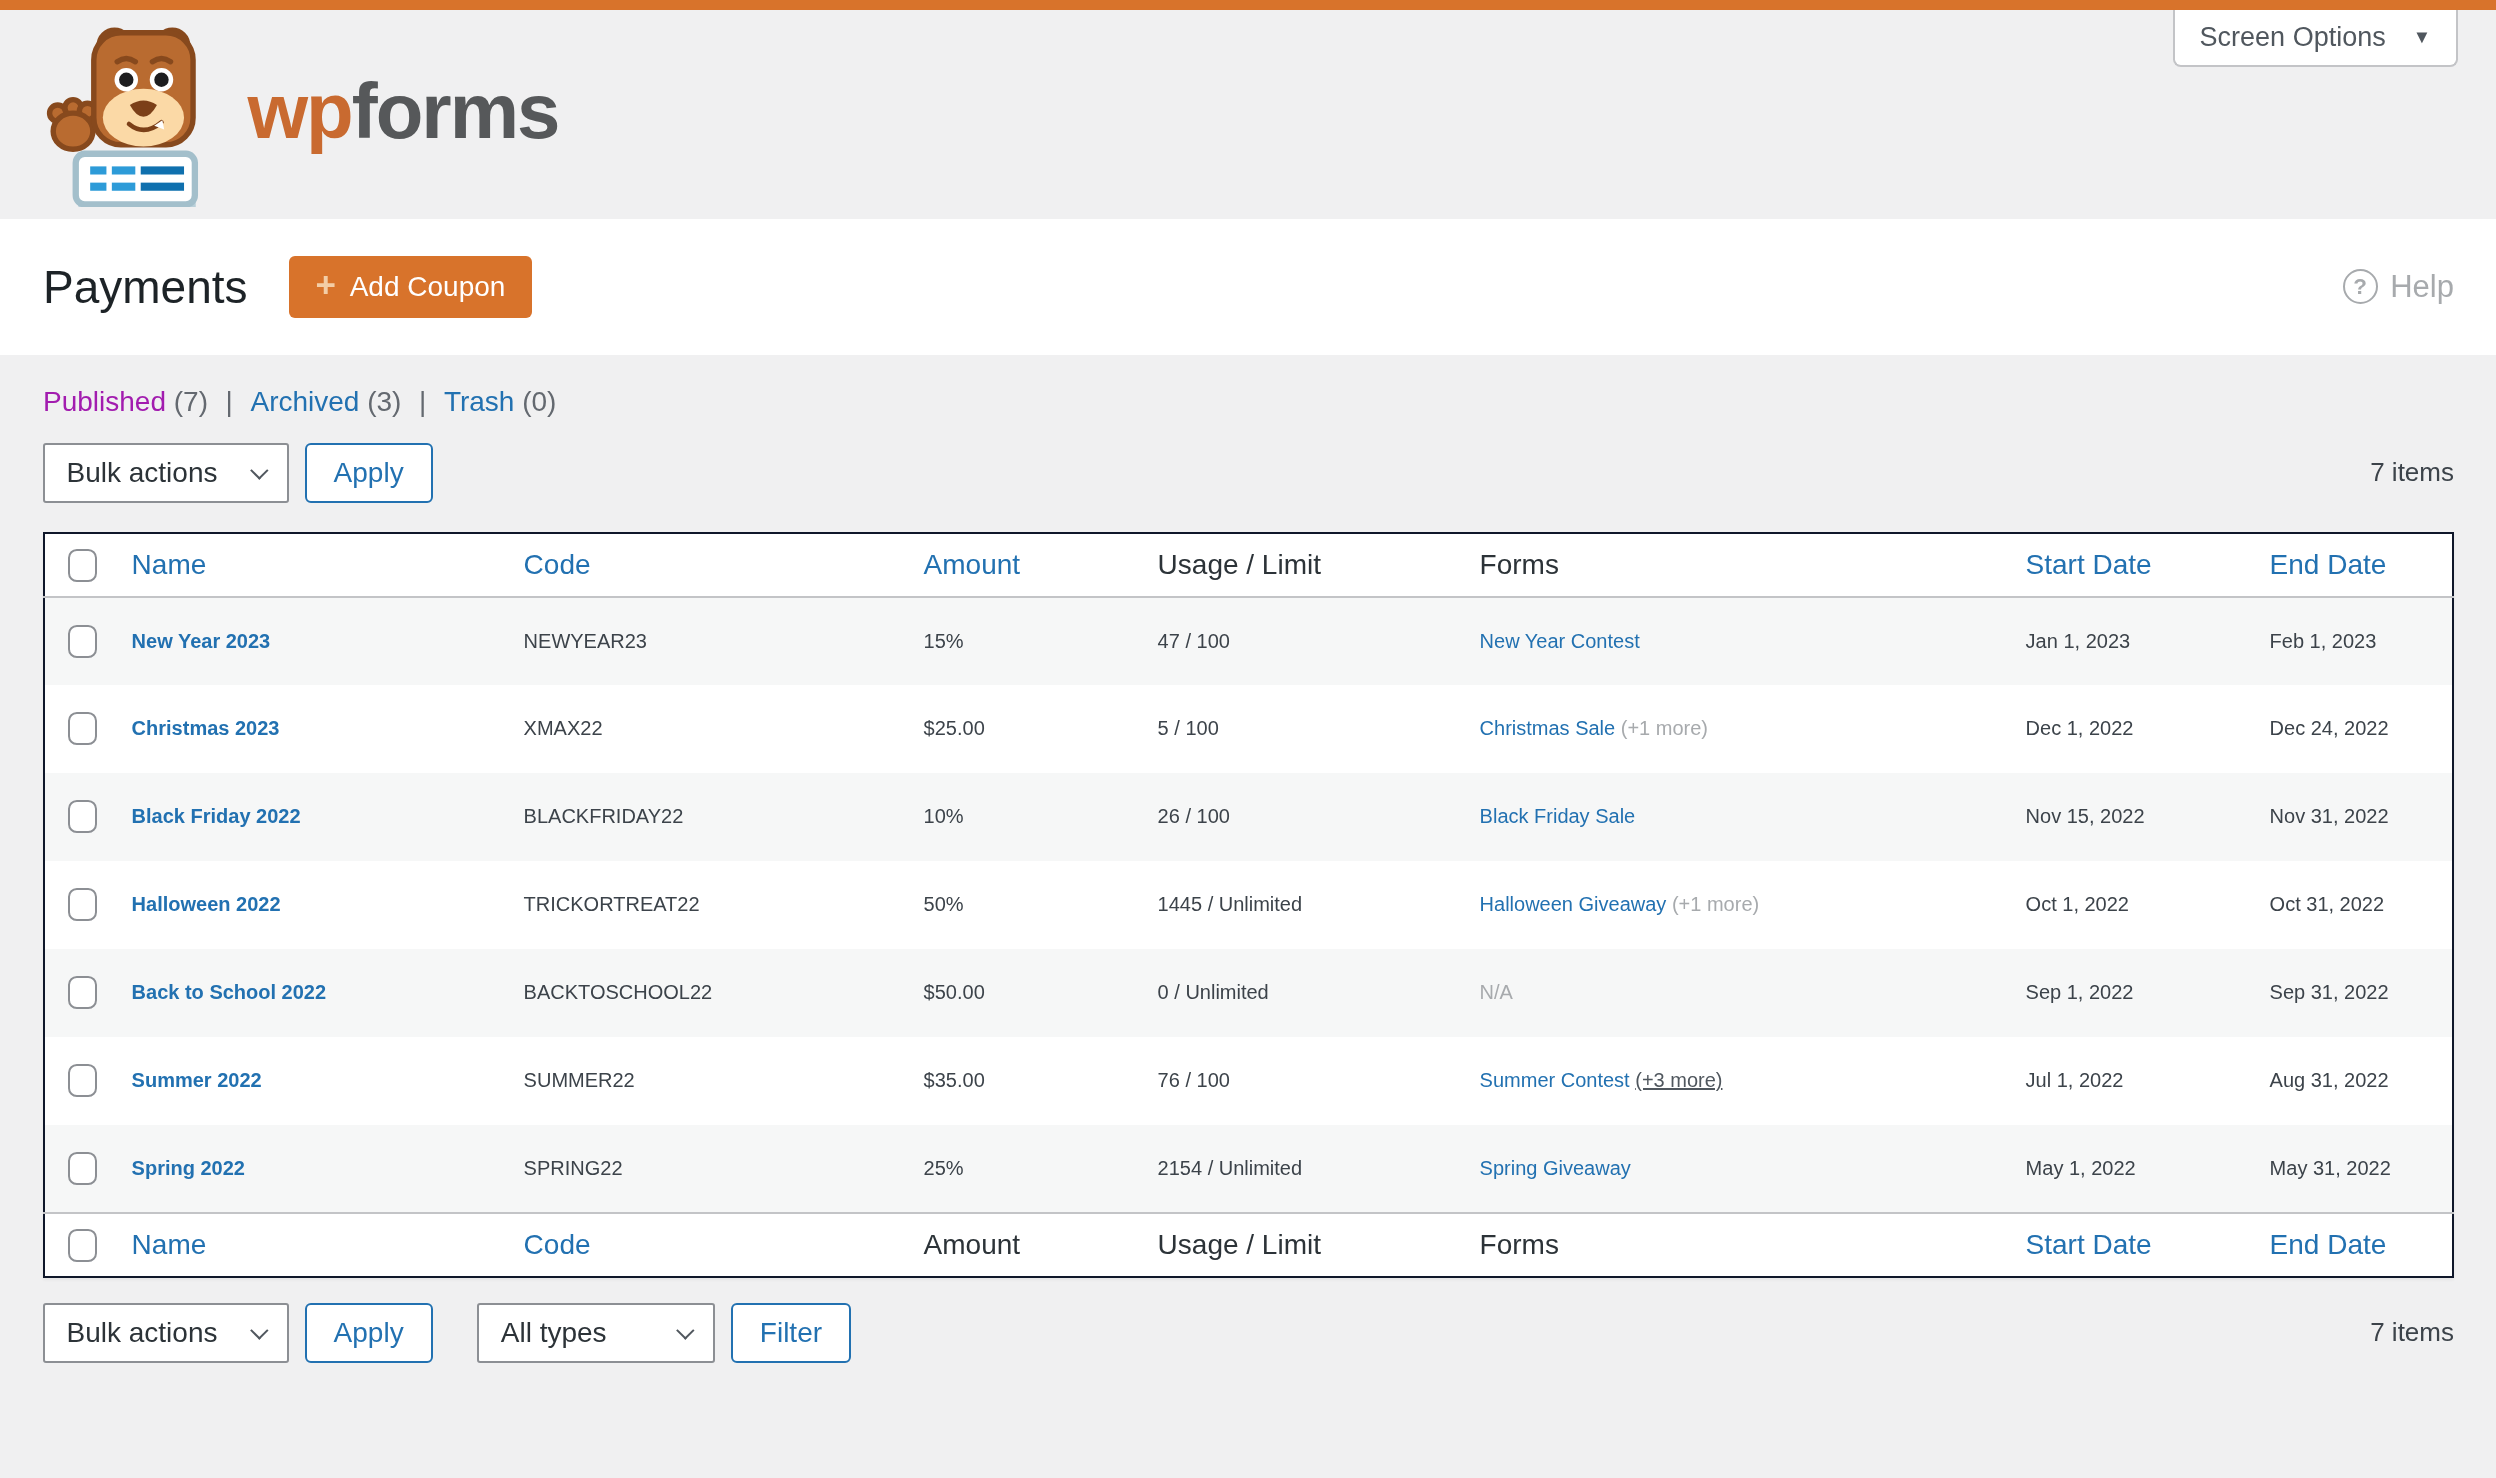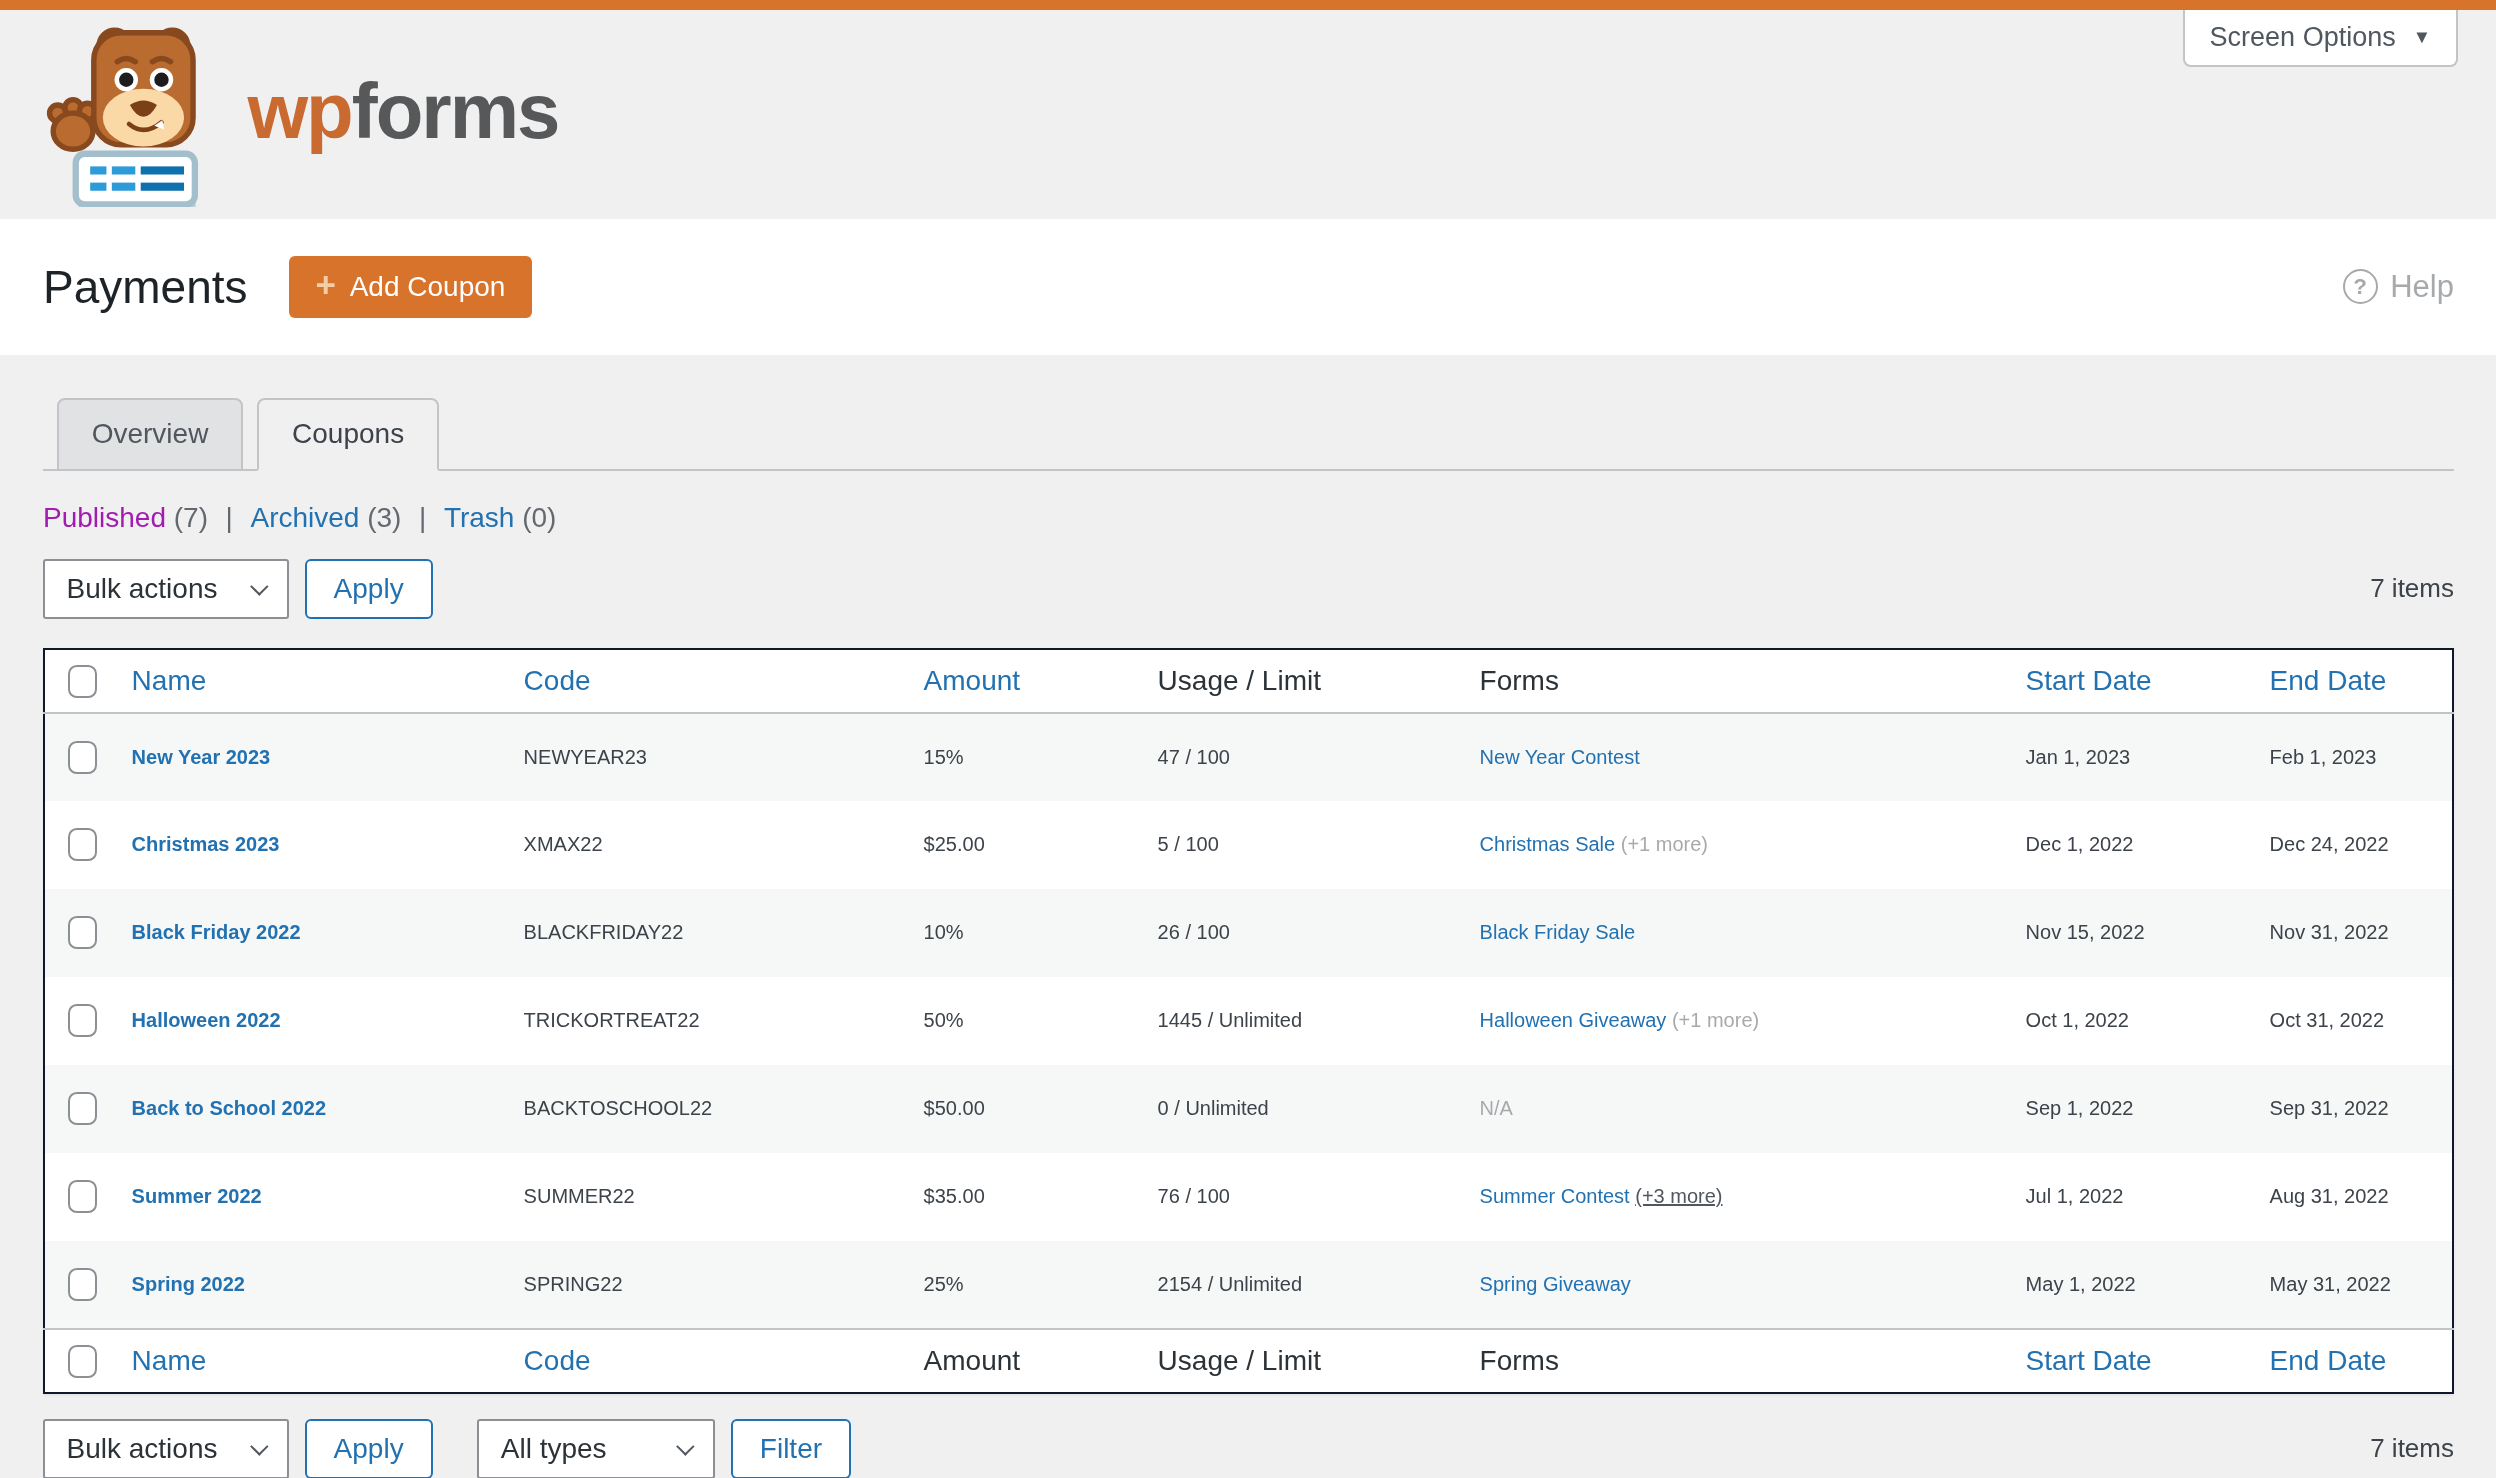--- a/index.html
+++ b/index.html
@@ -12,21 +12,21 @@
   }
   a { cursor:pointer; }
 
   
   .topbar { height:9.8px; background:#d8732b; }
 
   
   .screen-options {
     position:absolute; top:9.8px; right:39px; height:57px;
     background:#fff; border:2px solid #c3c4c7; border-top:none;
-    border-radius:0 0 7.8px 7.8px; display:flex; align-items:center; gap:17px;
+    border-radius:0 0 7.8px 7.8px; display:flex; align-items:center; gap:27px;
     padding:0 25px; font-size:27px; color:#50575e; cursor:pointer;
     font-family:inherit;
   }
   .screen-options .caret { font-size:18.5px; color:#50575e; }
 
   
   .brand-header { height:209px; background:#f0f0f1; display:flex; align-items:center; padding:0 43px; }
   .logo { display:flex; align-items:center; gap:23.4px; }
   .wordmark { font-size:78px; font-weight:700; letter-spacing:-2px; line-height:1; margin-top:-5.9px; }
   .wm-wp { color:#c96a30; }
@@ -167,24 +167,20 @@
     <span>Add Coupon</span>
   </button>
   <div class="help">
     <span class="help-icon">?</span>
     <span>Help</span>
   </div>
 </div>
 
 <main class="content">
 
-  <nav class="tabs">
-      <a class="tab inactive">Overview</a>
-      <a class="tab active">Coupons</a>
-    </nav>
 
   <div class="status-filters">
       <a class="status-filter current"><span class="sf-label">Published</span>&nbsp;<span class="sf-count">(7)</span></a>
       <span class="sep">|</span>
       <a class="status-filter"><span class="sf-label">Archived</span>&nbsp;<span class="sf-count">(3)</span></a>
       <span class="sep">|</span>
       <a class="status-filter"><span class="sf-label">Trash</span>&nbsp;<span class="sf-count">(0)</span></a>
     </div>
 
   <div class="toolbar">

